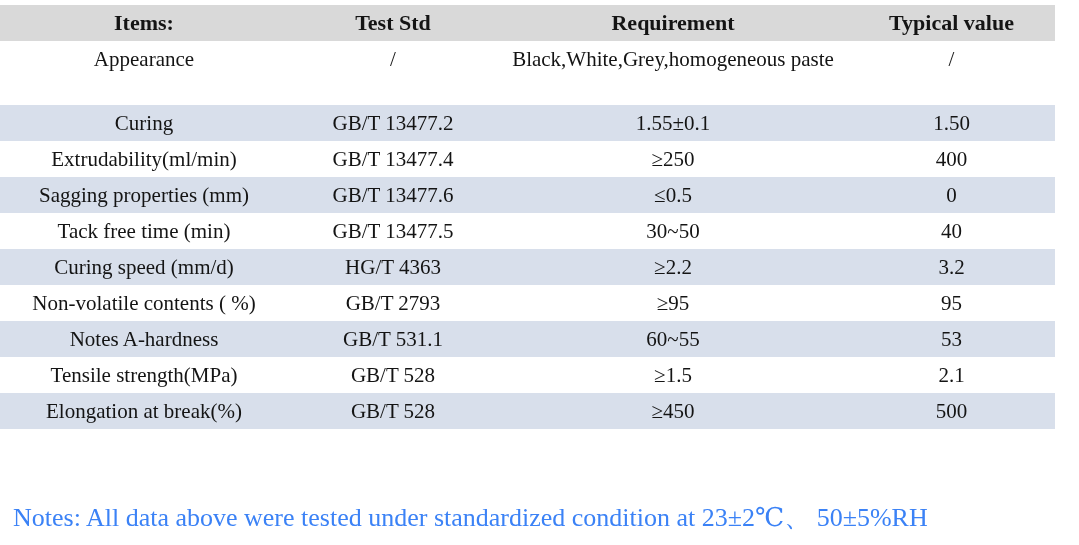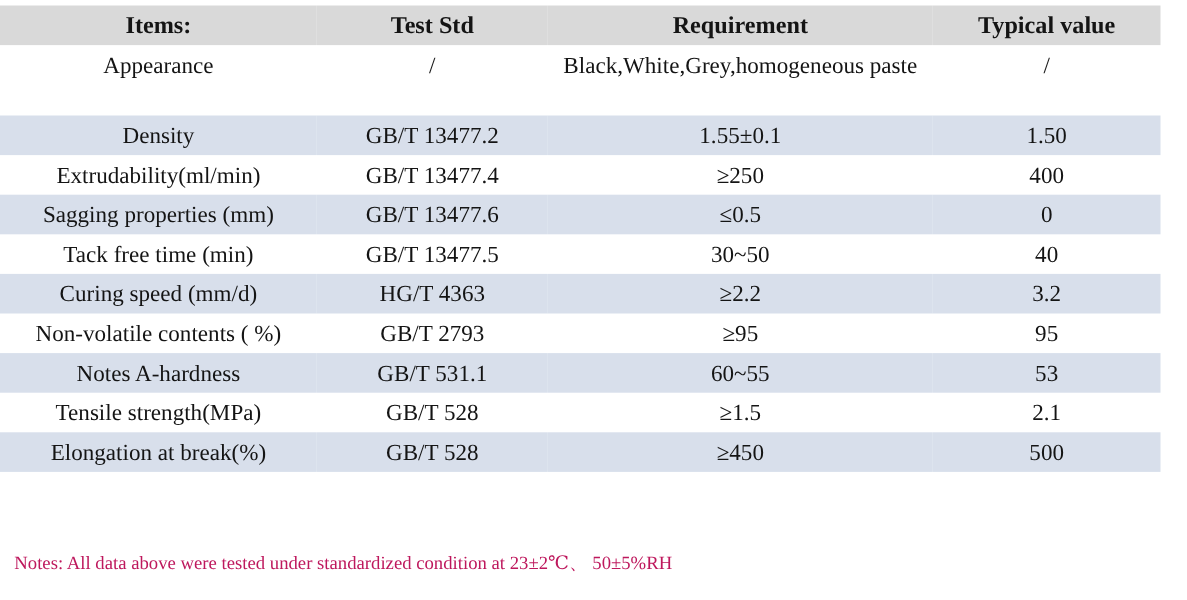--- a/index.html
+++ b/index.html
@@ -58,23 +58,23 @@
   table.spec tbody tr.tall td {
     vertical-align: top;
     padding-top: 4px;
     line-height: 29px;
     margin-top: 28px;
   }
   .notes {
     position: absolute;
     left: 13px;
     top: 500px;
-    font-size: 17px;
+    font-size: 26px;
     white-space: pre;
-    color: #be185d;
+    color: #3b82f6;
   }
 </style>
 </head>
 <body>
 
 <div class="sheet">
   <table class="spec">
     <colgroup>
       <col style="width:288px">
       <col style="width:210px">
@@ -90,21 +90,21 @@
       </tr>
     </thead>
     <tbody id="spec-body">
         <tr class="tall">
           <td>Appearance</td>
           <td>/</td>
           <td>Black,White,Grey,homogeneous paste</td>
           <td>/</td>
         </tr>
         <tr class="striped">
-          <td>Density</td>
+          <td>Curing</td>
           <td>GB/T 13477.2</td>
           <td>1.55±0.1</td>
           <td>1.50</td>
         </tr>
         <tr>
           <td>Extrudability(ml/min)</td>
           <td>GB/T 13477.4</td>
           <td>≥250</td>
           <td>400</td>
         </tr>

